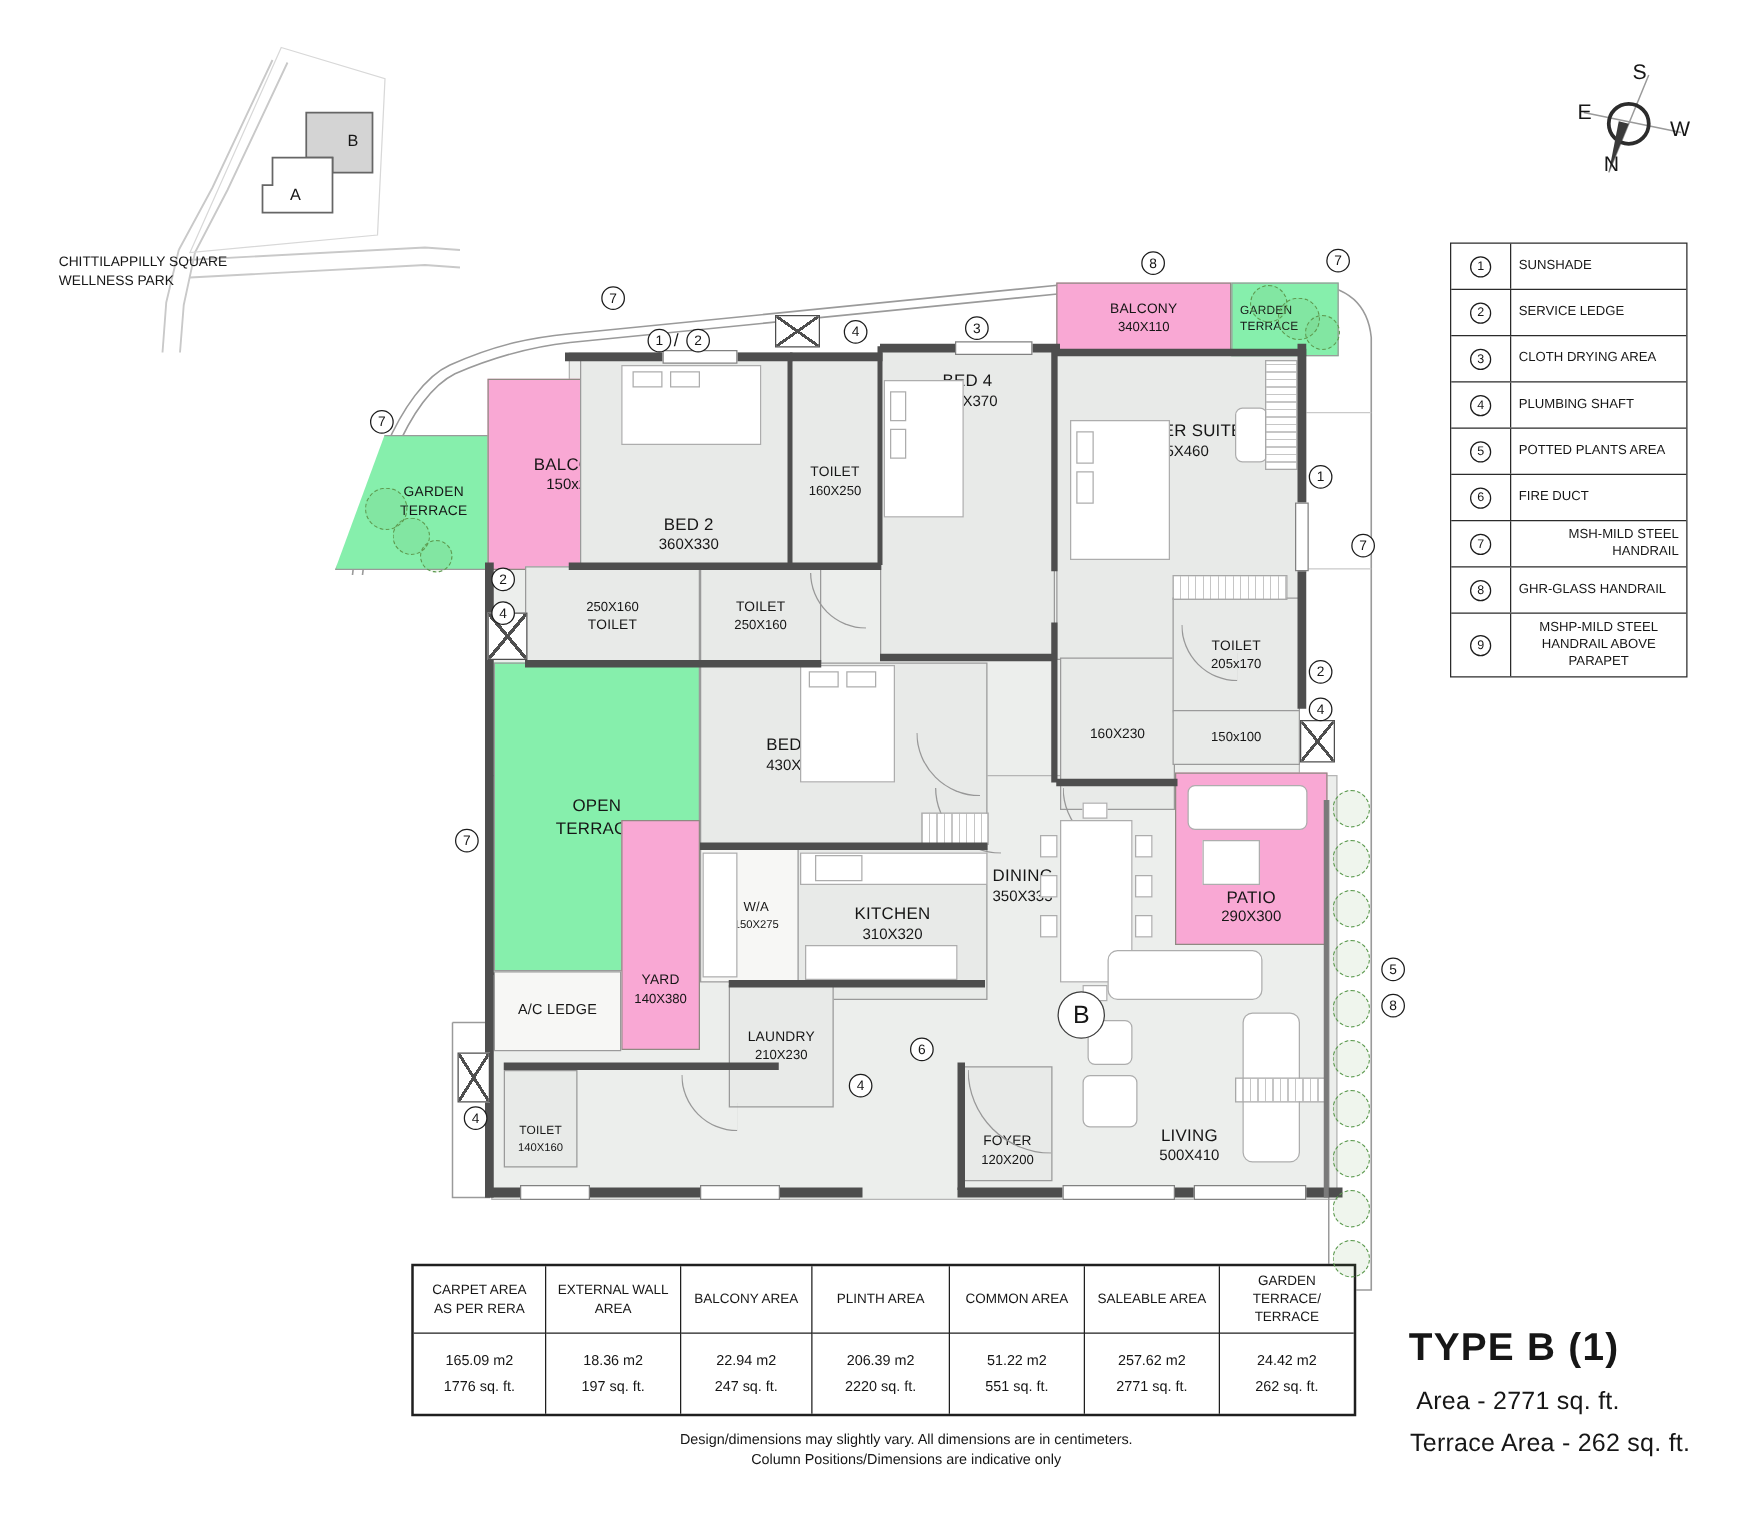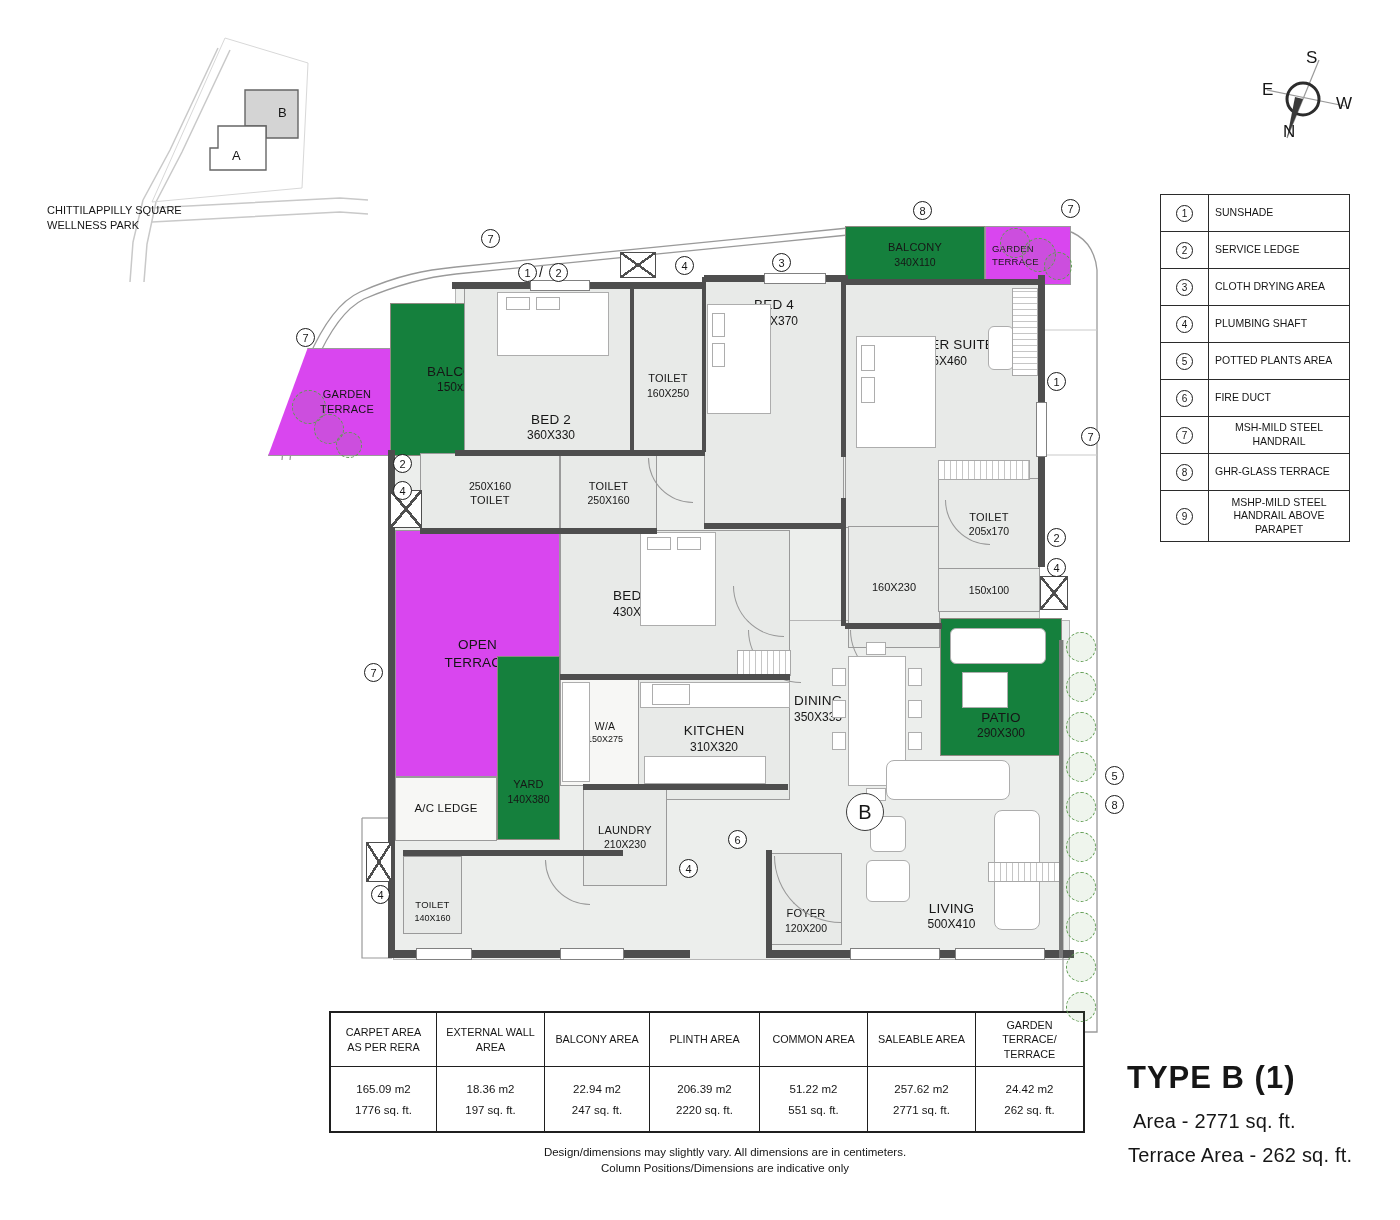--- a/index.html
+++ b/index.html
@@ -2,22 +2,22 @@
 <html><head>
 <meta charset="utf-8">
 <style>
   html,body{margin:0;padding:0;background:#fff;}
   .canvas{position:relative;width:1400px;height:1220px;background:#fff;overflow:hidden;
           font-family:"Liberation Sans",sans-serif;color:#161616;}
   
   .room{position:absolute;box-sizing:border-box;background:#e8eae8;border:1.5px solid #9a9a9a;
         display:flex;flex-direction:column;align-items:center;justify-content:center;gap:2px;
         text-align:center;z-index:4;line-height:1.15;}
-  .terr{background:#d946ef;}
-  .tan{background:#15803d;border-color:#8f8a82;}
+  .terr{background:#86efac;}
+  .tan{background:#f9a8d4;border-color:#8f8a82;}
   .whitebg{background:#f7f7f5;}
   .hall{position:absolute;background:#eceeec;border:1px solid #b5b5b5;z-index:1;box-sizing:border-box;}
   .rn{font-size:13.5px;letter-spacing:.2px;}
   .rd{font-size:12px;}
   .sm .rn{font-size:11px;} .sm .rd{font-size:10.5px;}
   .xs .rn{font-size:9.5px;} .xs .rd{font-size:9px;}
   .jend{justify-content:flex-end;} .jstart{justify-content:flex-start;}
   
   .wall{position:absolute;background:#4e4e4e;z-index:10;}
   .win{position:absolute;background:#fff;border:1px solid #818181;box-sizing:border-box;z-index:11;}
@@ -45,21 +45,21 @@
          font-size:20px;z-index:30;box-sizing:border-box;}
   
   .legend{position:absolute;left:1160px;top:194px;width:190px;border:1.5px solid #2b2b2b;
           box-sizing:border-box;z-index:5;background:#fff;}
   .lgrow{display:grid;grid-template-columns:48px 1fr;border-bottom:1.2px solid #2b2b2b;}
   .lgrow:last-child{border-bottom:none;}
   .lgnum{border-right:1.2px solid #2b2b2b;display:flex;align-items:center;justify-content:center;}
   .lgc{width:17px;height:17px;border:1.2px solid #1c1c1c;border-radius:50%;display:flex;
        align-items:center;justify-content:center;font-size:10px;box-sizing:border-box;}
   .lglab{display:flex;align-items:center;padding:0 6px;font-size:10.5px;line-height:1.3;
-         min-height:36px;text-align:center;}
+         min-height:36px;text-align:right;}
   .lglab.tall{min-height:50px;text-align:center;justify-content:center;}
   
   .atable{position:absolute;left:329px;top:1011px;width:756px;border:2px solid #1f1f1f;
           box-sizing:border-box;display:grid;grid-template-columns:106px 108px 105px 110px 108px 108px 1fr;
           z-index:5;background:#fff;}
   .acell{border-right:1.5px solid #1f1f1f;border-bottom:1.5px solid #1f1f1f;display:flex;
          flex-direction:column;align-items:center;justify-content:center;text-align:center;
          box-sizing:border-box;}
   .acell.hdr{height:54px;font-size:10.8px;line-height:1.35;padding:0 9px;}
   .acell.bod{height:64px;font-size:11.5px;gap:9px;border-bottom:none;}
@@ -149,21 +149,21 @@
     <div class="lgrow">
         <div class="lgnum">
           <span class="lgc">7</span>
         </div>
         <div class="lglab">MSH-MILD STEEL HANDRAIL</div>
       </div>
     <div class="lgrow">
         <div class="lgnum">
           <span class="lgc">8</span>
         </div>
-        <div class="lglab">GHR-GLASS TERRACE</div>
+        <div class="lglab">GHR-GLASS HANDRAIL</div>
       </div>
     <div class="lgrow">
         <div class="lgnum">
           <span class="lgc">9</span>
         </div>
         <div class="lglab tall">MSHP-MILD STEEL HANDRAIL ABOVE PARAPET</div>
       </div>
   </div>
 
   <svg style="left:0;top:0" width="1400" height="1220" viewBox="0 0 1400 1220">

